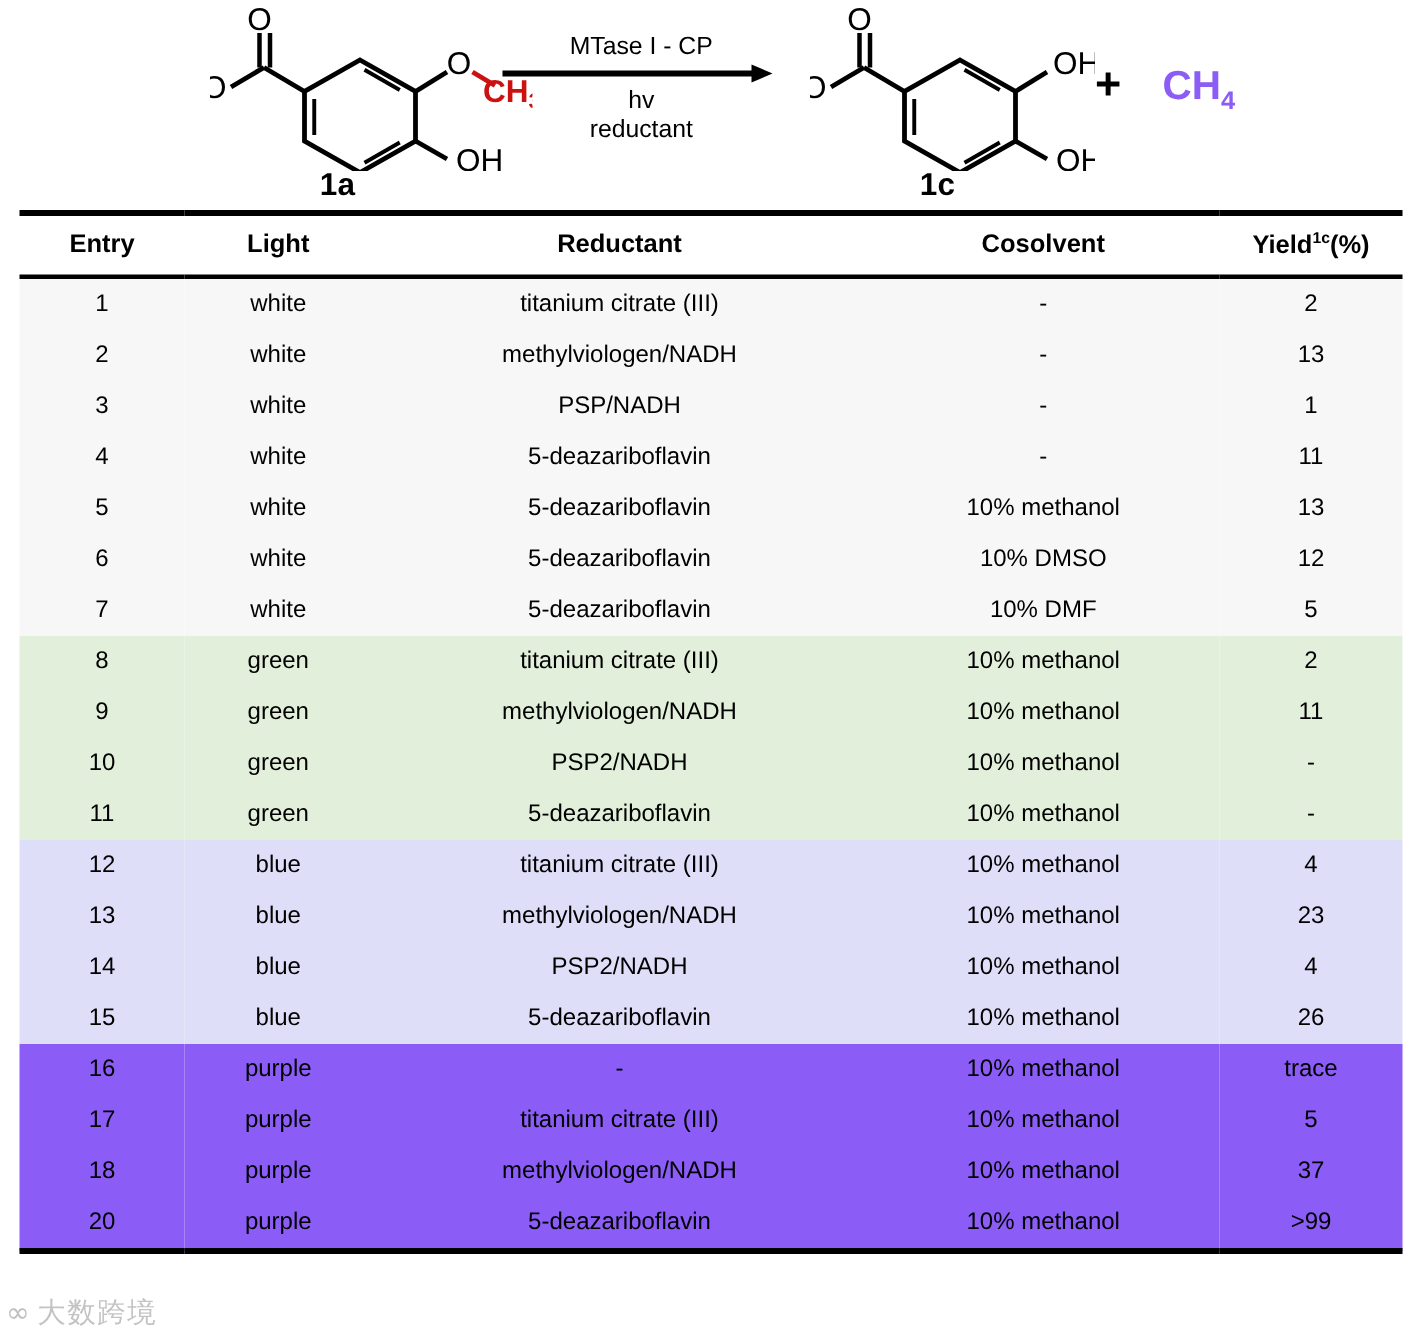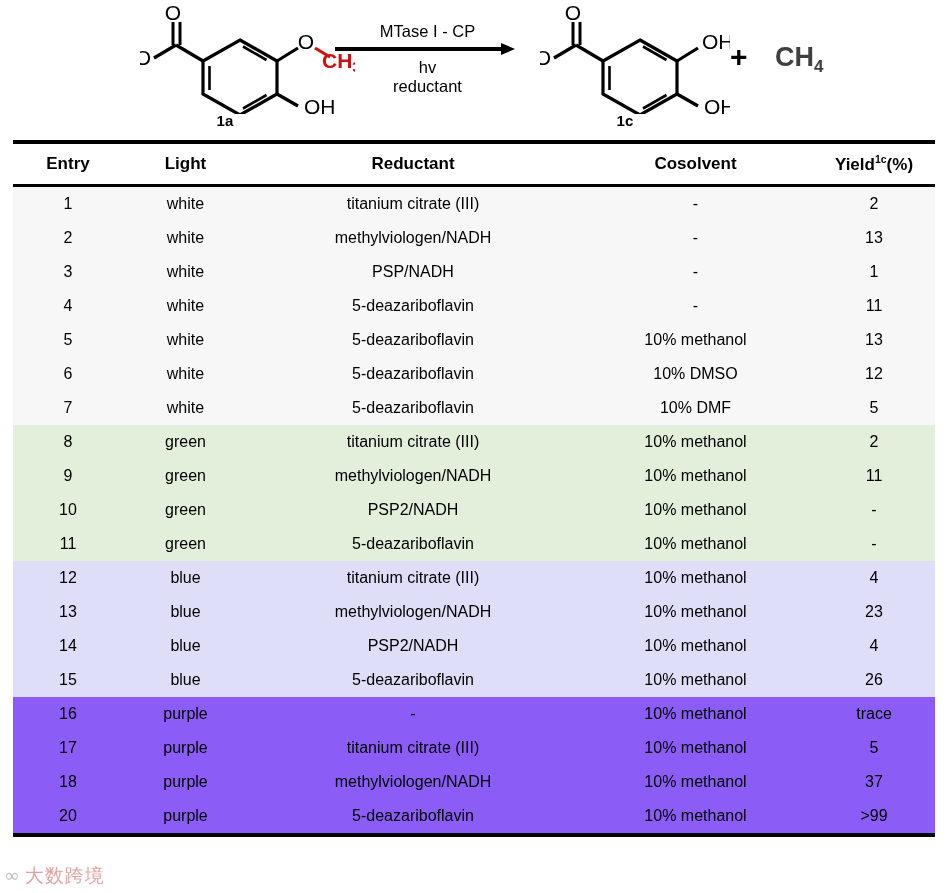--- a/index.html
+++ b/index.html
@@ -17,21 +17,21 @@
   }
 
   
   #scheme {
     position: absolute;
     left: 0; top: 0;
     width: 947px; height: 140px;
   }
   .mol-label {
     position: absolute;
-    font-size: 15px;
+    font-size: 21px;
     font-weight: bold;
     letter-spacing: .2px;
     text-align: center;
   }
   #label-1a { left: 180px; top: 112px; width: 90px; }
   #label-1c { left: 580px; top: 112px; width: 90px; }
 
   #arrow-block {
     position: absolute;
     left: 335px; top: 22px;
@@ -69,21 +69,21 @@
     font-size: 30px;
     font-weight: bold;
     line-height: 30px;
   }
   #methane {
     position: absolute;
     left: 775px; top: 42px;
     font-size: 27px;
     font-weight: bold;
     line-height: 30px;
-    color: #404040;
+    color: #8b5cf6;
   }
   #methane sub { font-size: 17px; }
 
   
   #table-wrap {
     position: absolute;
     left: 13px; top: 140px;
     width: 922px;
   }
   table {
@@ -133,21 +133,21 @@
     pointer-events: none;
   }
   #watermark .wm-mark {
     font-size: 19px;
     color: #6b6b6b;
     font-family: "DejaVu Sans", sans-serif;
     line-height: 19px;
   }
   #watermark .wm-text {
     font-size: 19px;
-    color: #b91c1c;
+    color: #737373;
     font-family: "DejaVu Sans", sans-serif;
     letter-spacing: 1px;
     line-height: 19px;
   }
 </style>
 </head>
 <body>
 
 <div id="scheme">
 

